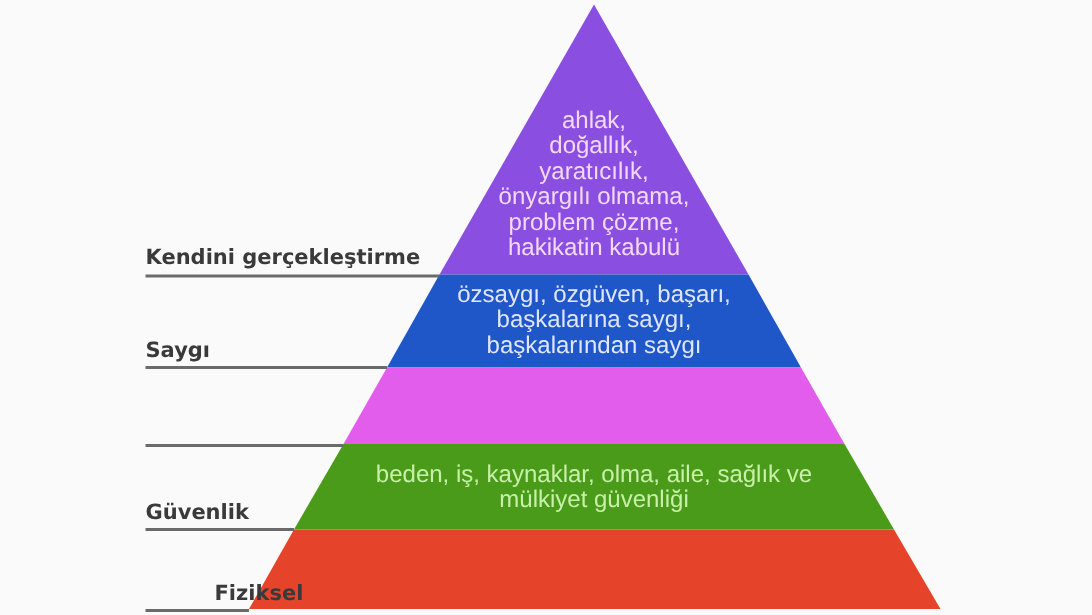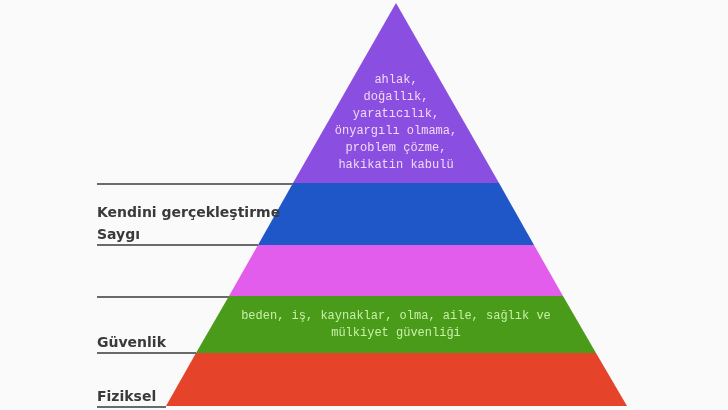--- a/index.html
+++ b/index.html
@@ -20,22 +20,22 @@
     svg.pyramid {
       position: absolute;
       left: 0;
       top: 0;
       width: 728px;
       height: 410px;
     }
     .layer-text {
       position: absolute;
       text-align: center;
-      font-family: Liberation Mono, monospace;
-      font-size: 12px;
+      font-family: Liberation Sans, sans-serif;
+      font-size: 16px;
       line-height: 17px;
       font-weight: normal;
       white-space: pre-line;
     }
     .level-label {
       position: absolute;
       left: 97px;
       font-family: "DejaVu Sans", sans-serif;
       font-weight: bold;
       font-size: 14px;
@@ -62,29 +62,32 @@
     <polygon points="229,296 563,296 596,353 196,353" fill="#4a9b1a"></polygon>
     <polygon points="196,353 596,353 627,406 166,406" fill="#e5432a"></polygon>
   </svg>
 
   <div class="layer-text" style="left: 296px; top: 72px; width: 200px; color: rgb(243, 217, 247);">ahlak,
 doğallık,
 yaratıcılık,
 önyargılı olmama,
 problem çözme,
 hakikatin kabulü</div>
+  <div class="layer-text" style="left:270px; top:188px; width:252px; color:#dfe7fb;">özsaygı, özgüven, başarı,
+başkalarına saygı,
+başkalarından saygı</div>
   <div class="layer-text" style="left:234px; top:308px; width:324px; color:#c8f0a8;">beden, iş, kaynaklar, olma, aile, sağlık ve
 mülkiyet güvenliği</div>
 
-  <div class="level-label" style="top:164px;margin-top:40px;">Kendini gerçekleştirme</div>
+  <div class="level-label" style="top:164px;">Kendini gerçekleştirme</div>
   <div class="label-line" style="top:183px; width:196px;"></div>
 
   <div class="level-label" style="top:226px;">Saygı</div>
   <div class="label-line" style="top:244px; width:161px;"></div>
 
   <div class="label-line" style="top:296px; width:132px;"></div>
 
   <div class="level-label" style="top:334px;">Güvenlik</div>
   <div class="label-line" style="top:352px; width:99px;"></div>
 
-  <div class="level-label" style="top:388px;">Fiziksel</div>
+  <div class="level-label" style="top:388px;margin-left:46px;">Fiziksel</div>
   <div class="label-line" style="top:406px; width:69px;"></div>
 </div>
 
 </body></html>

